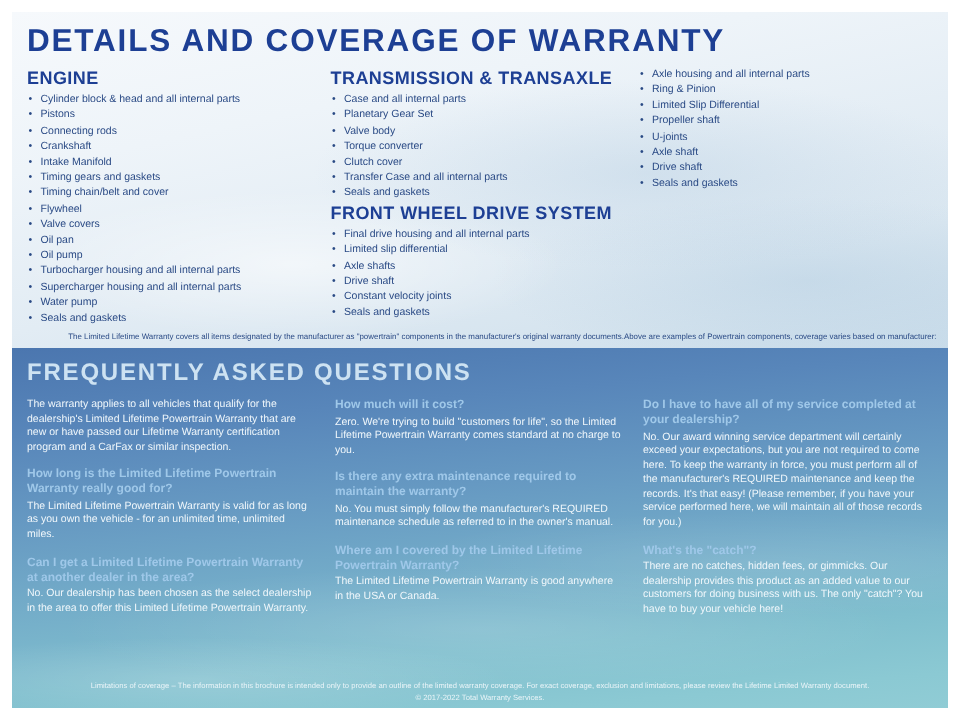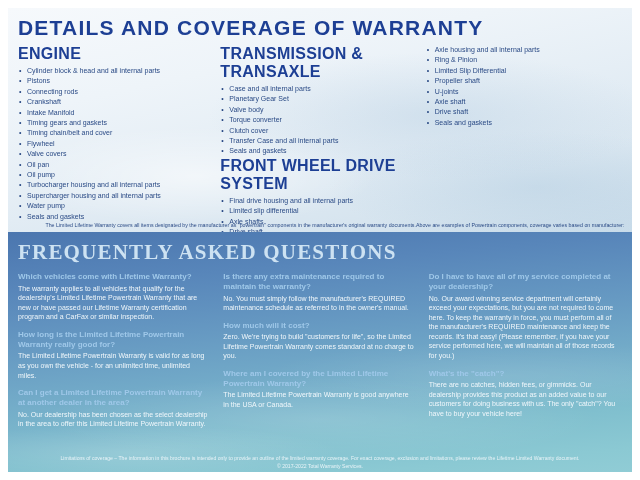--- a/index.html
+++ b/index.html
@@ -20,21 +20,21 @@
       radial-gradient(ellipse 260px 70px at 30% 75%, rgba(255,255,255,.55), transparent 70%),
       radial-gradient(ellipse 300px 80px at 85% 80%, rgba(164,195,219,.30), transparent 70%);
   }
   .coverage > * { position:relative; }
   .page-title {
     font-size:21px; font-weight:bold; color:#1d3f94; letter-spacing:1.2px;
     padding:8px 0 3px 10px;
   }
   .cols { display:flex; padding:2px 10px 0 10px; }
   .col1 { width:33.5%; } .col2 { width:34%; } .col3 { width:32.5%; }
-  .sec-title { font-size:16px; font-weight:bold; color:#1d3f94; letter-spacing:.3px; margin-bottom:3px; }
+  .sec-title { font-size:12px; font-weight:bold; color:#1d3f94; letter-spacing:.3px; margin-bottom:3px; }
   ul.parts { list-style:none; }
   ul.parts li {
     font-size:7px; color:#2a4a85; line-height:10.4px; padding-left:9px; position:relative;
   }
   ul.parts li::before { content:"•"; position:absolute; left:1px; top:0; color:#2a4a85; }
   .sec-gap { margin-top:0; }
   .coverage-footnote {
     position:absolute; bottom:4px; left:0; right:0; text-align:center;
     font-size:6px; color:#2a4a85; transform:scale(.88); transform-origin:center;
     white-space:nowrap;
@@ -47,23 +47,22 @@
   }
   .faq::before {
     content:""; position:absolute; inset:0;
     background:
       radial-gradient(ellipse 400px 60px at 50% 78%, rgba(255,255,255,.14), transparent 70%),
       radial-gradient(ellipse 300px 40px at 20% 92%, rgba(255,255,255,.18), transparent 70%),
       radial-gradient(ellipse 350px 50px at 80% 60%, rgba(255,255,255,.10), transparent 70%);
   }
   .faq > * { position:relative; }
   .faq-title {
-    font-size:21px; font-weight:bold; color:#cde2f2; letter-spacing:1.2px;
+    font-size:16px; font-weight:bold; color:#cde2f2; letter-spacing:1.2px;
     padding:8px 16px 5px 10px;
-    font-family:Liberation Serif, serif;
   }
   .faq-cols { display:flex; padding:2px 12px 0 10px; gap:14px; }
   .faq-col { flex:1; }
   .faq-q {
     font-size:8px; font-weight:bold; color:#9fc8e9; line-height:10px; margin-bottom:1.5px;
   }
   .faq-a {
     font-size:7px; color:#f0f7fb; line-height:9.6px; margin-bottom:8px;
   }
   .footer {
@@ -152,44 +151,43 @@
     <div class="coverage-footnote">The Limited Lifetime Warranty covers all items designated by the manufacturer as "powertrain" components in the manufacturer's original warranty documents.Above are examples of Powertrain components, coverage varies based on manufacturer:</div>
   </div>
 
   <div class="faq">
     <div class="faq-title">FREQUENTLY ASKED QUESTIONS</div>
 
     <div class="faq-cols">
       <div class="faq-col">
 
           <div>
-            <div class="faq-q">Which vehicles come with Lifetime Warranty?</div>
             <div class="faq-a">The warranty applies to all vehicles that qualify for the dealership's Limited Lifetime Powertrain Warranty that are new or have passed our Lifetime Warranty certification program and a CarFax or similar inspection.</div>
           </div>
 
           <div>
             <div class="faq-q">How long is the Limited Lifetime Powertrain Warranty really good for?</div>
             <div class="faq-a">The Limited Lifetime Powertrain Warranty is valid for as long as you own the vehicle - for an unlimited time, unlimited miles.</div>
           </div>
 
           <div>
             <div class="faq-q">Can I get a Limited Lifetime Powertrain Warranty at another dealer in the area?</div>
             <div class="faq-a">No. Our dealership has been chosen as the select dealership in the area to offer this Limited Lifetime Powertrain Warranty.</div>
           </div>
         </div>
       <div class="faq-col">
 
           <div>
+            <div class="faq-q">How much will it cost?</div>
+            <div class="faq-a">Zero. We're trying to build "customers for life", so the Limited Lifetime Powertrain Warranty comes standard at no charge to you.</div>
+          </div>
+
+          <div>
             <div class="faq-q">Is there any extra maintenance required to maintain the warranty?</div>
             <div class="faq-a">No. You must simply follow the manufacturer's REQUIRED maintenance schedule as referred to in the owner's manual.</div>
-          </div>
-
-          <div>
-            <div class="faq-q">How much will it cost?</div>
-            <div class="faq-a">Zero. We're trying to build "customers for life", so the Limited Lifetime Powertrain Warranty comes standard at no charge to you.</div>
           </div>
 
           <div>
             <div class="faq-q">Where am I covered by the Limited Lifetime Powertrain Warranty?</div>
             <div class="faq-a">The Limited Lifetime Powertrain Warranty is good anywhere in the USA or Canada.</div>
           </div>
         </div>
       <div class="faq-col">
 
           <div>

